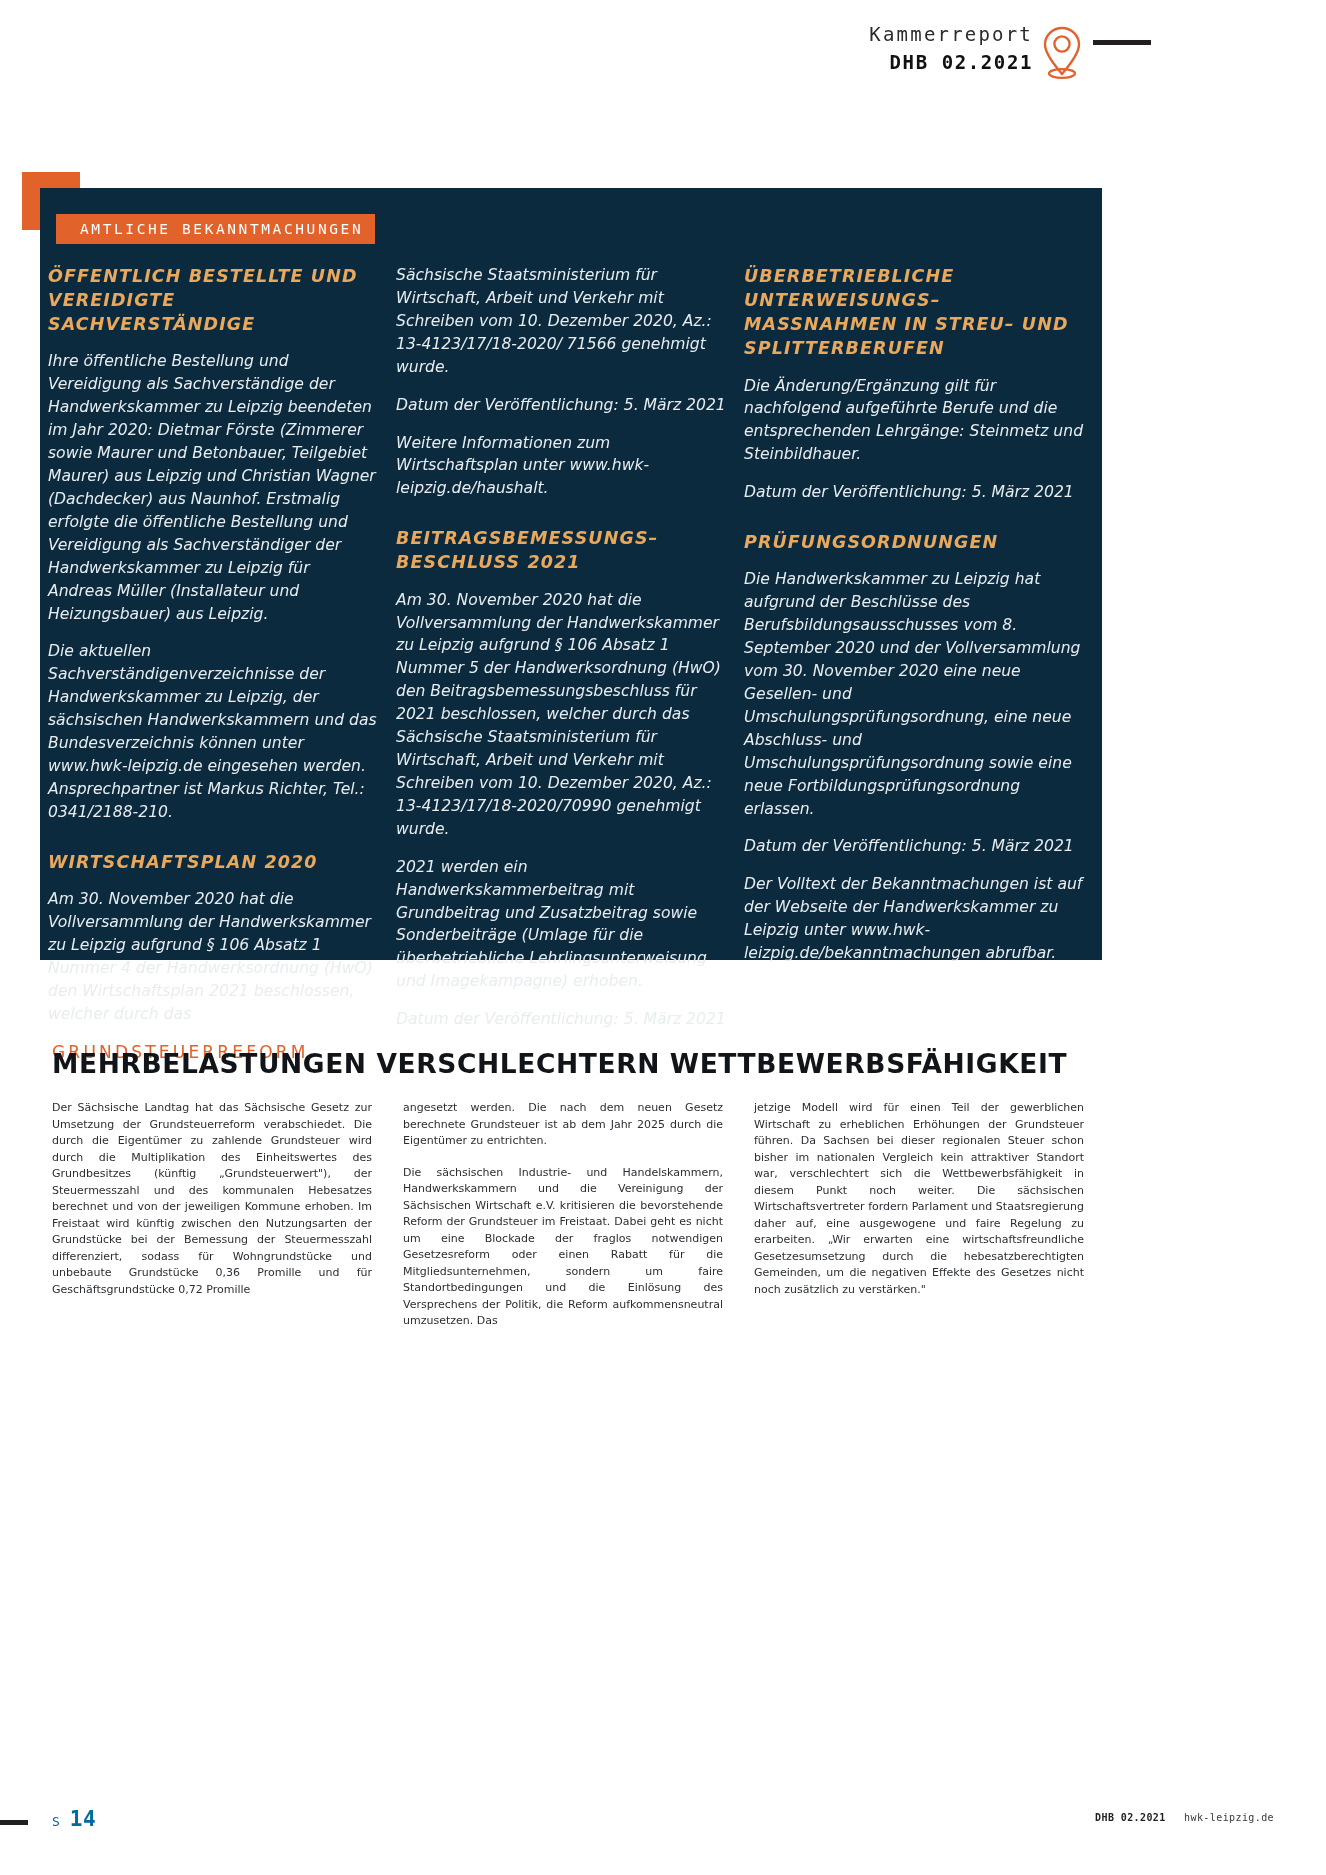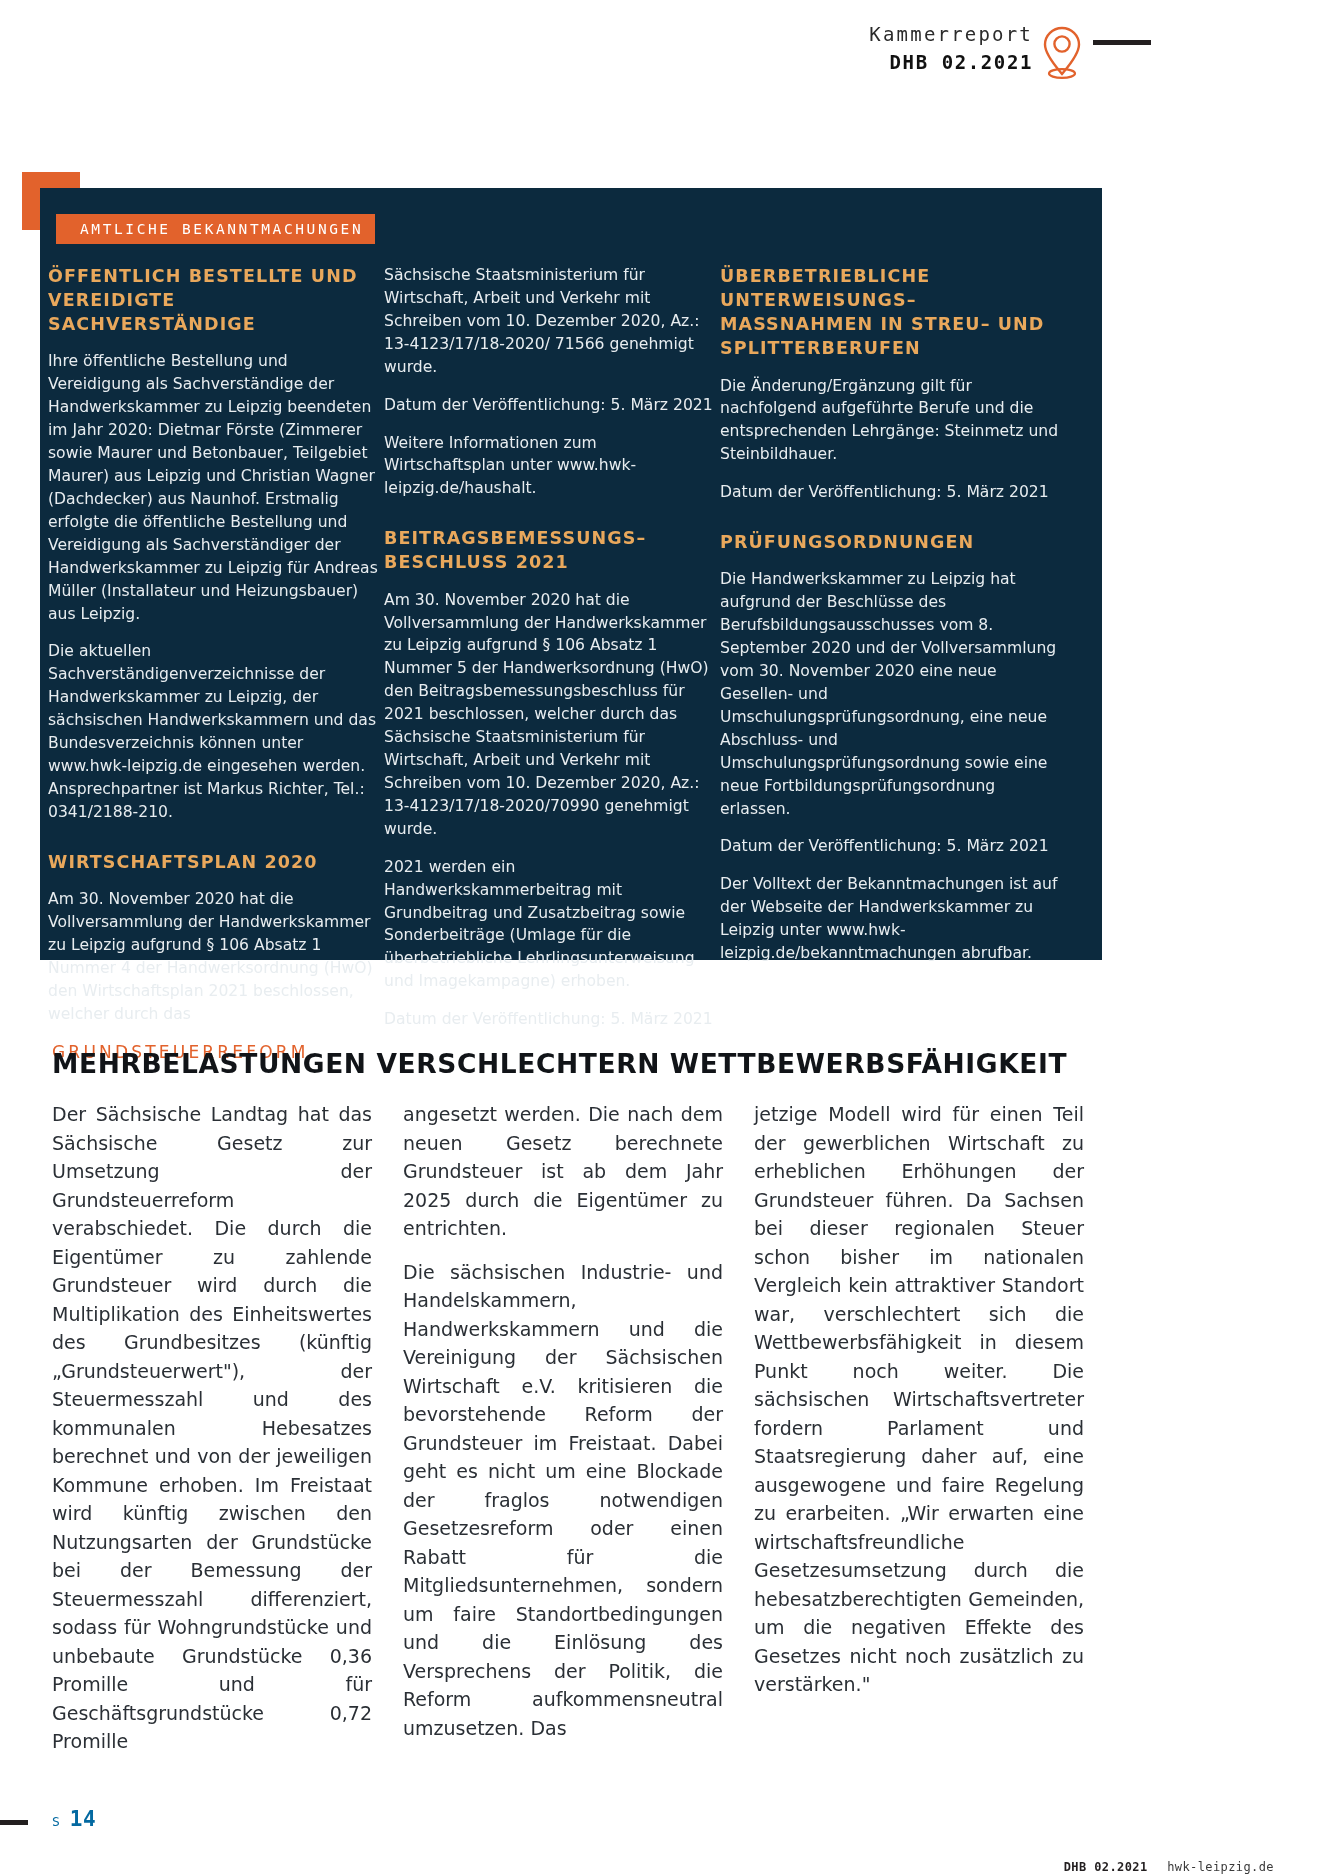--- a/index.html
+++ b/index.html
@@ -49,21 +49,21 @@
   .badge{
     position:absolute;left:56px;top:214px;
     background:#E2622C;color:#ffffff;
     font-family:"DejaVu Sans Mono","Liberation Mono",monospace;
     font-size:14.5px;letter-spacing:2.6px;font-weight:400;
     padding:7px 12px 7px 24px;
   }
 
   .panel-cols{
     position:absolute;left:48px;top:264px;width:1046px;
-    display:flex;gap:0px;
+    display:flex;gap:12px;font-style:italic;
   }
   .pcol{width:330px;margin-right:6px;}
   .pcol.c2{width:330px;}
   .pcol.c3{width:340px;margin-right:0;}
 
   .sec-title{
     color:#E9A85C;
     font-family:"DejaVu Sans","Liberation Sans",sans-serif;
     font-weight:700;
     font-size:17.5px;
@@ -98,21 +98,21 @@
     font-weight:700;font-size:26.5px;letter-spacing:0.6px;
   }
   .art-cols{
     position:absolute;left:52px;top:1100px;width:1042px;
     display:flex;
   }
   .acol{width:320px;margin-right:31px;}
   .acol.last{margin-right:4px;width:330px;}
   .atext{
     color:#2a2f35;
-    font-size:19px;
+    font-size:11px;
     line-height:1.50;
     margin:0 0 15px 0;
     text-align:justify;
     font-family:"DejaVu Sans","Liberation Sans",sans-serif;
   }
   .atext:last-child{margin-bottom:0;}
 
   
   .footer-rule{
     position:absolute;left:0;top:1820px;width:28px;height:5px;background:#231f20;
@@ -120,21 +120,21 @@
   .footer-left{
     position:absolute;left:52px;top:1807px;
     font-family:"DejaVu Sans Mono","Liberation Mono",monospace;
     color:#0369a1;font-size:15px;
   }
   .footer-left .s{font-size:13px;letter-spacing:1px;}
   .footer-left .num{font-size:21px;font-weight:700;letter-spacing:0.5px;}
   .footer-right{
     position:absolute;right:52px;top:1812px;
     font-family:"DejaVu Sans Mono","Liberation Mono",monospace;
-    font-size:12px;color:#231f20;letter-spacing:0.4px;margin-top:48px;
+    font-size:10px;color:#231f20;letter-spacing:0.4px;
   }
   .footer-right .dhb{font-weight:700;}
   .footer-right .url{font-weight:400;margin-left:12px;color:#3a3a3a;}
 </style>
 </head>
 <body>
 
 <div class="page-header">
   <div class="hdr-block">
     <div class="hdr-kammerreport">Kammerreport</div>

